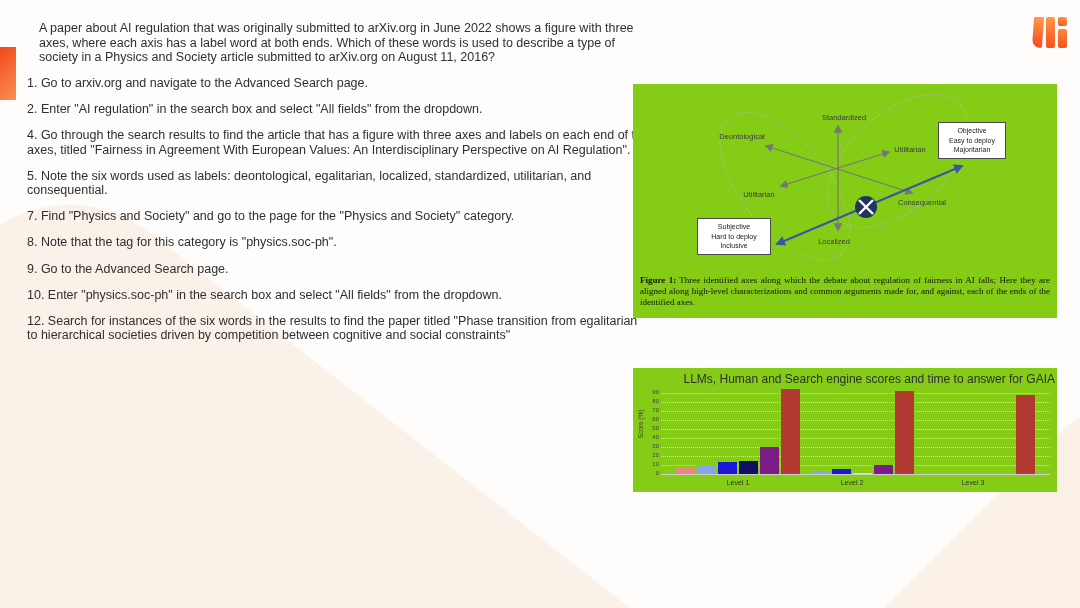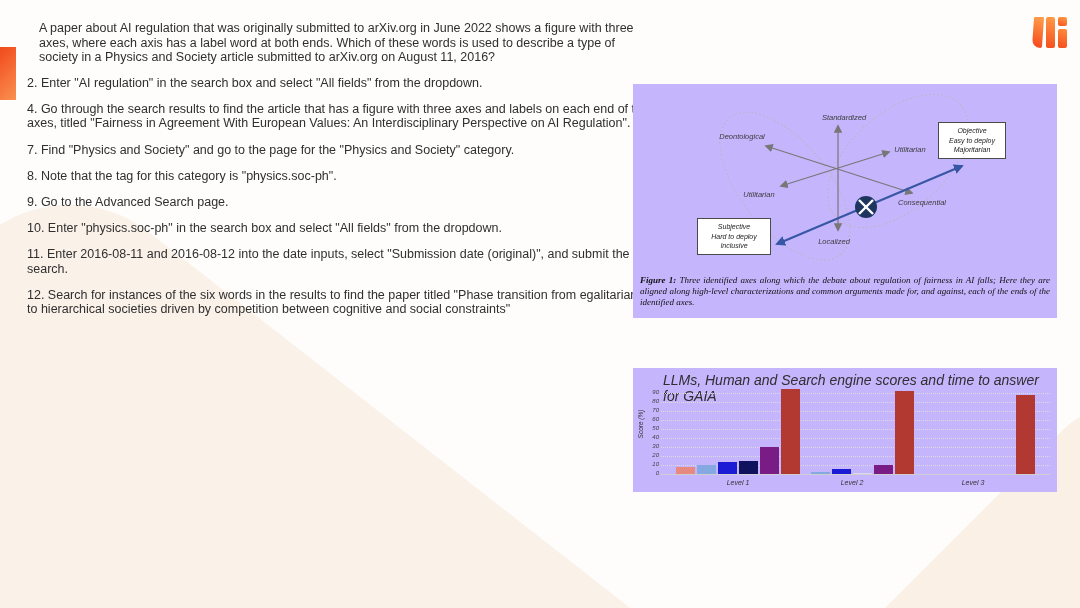--- a/index.html
+++ b/index.html
@@ -22,34 +22,34 @@
   .lg3 .ldot{width:9px;height:9px;background:linear-gradient(200deg,#ff9c48,#f4551e);border-radius:2px;}
   .lg3 .lstem{width:9px;height:19px;background:linear-gradient(200deg,#ff8c3c,#f44d1c);border-radius:2px;}
   
   .text-col{position:absolute;left:27px;top:21px;width:622px;z-index:1;
             font-size:12.5px;line-height:14.6px;color:#2f2f2f;}
   .h{margin:0 0 16px 0;}
   .qbody{margin:0 0 11px 12px;}
   .h2{margin:0 0 12px 0;}
   .step{margin:0 0 11.5px 0;}
   
-  .panel{position:absolute;background:#c4b5fd;z-index:3;font-style:italic;}
+  .panel{position:absolute;background:#84cc16;z-index:3;}
   #fig1{left:633px;top:84px;width:424px;height:234px;}
   #chartp{left:633px;top:368px;width:424px;height:124px;}
   
   .dlabel{position:absolute;transform:translate(-50%,-50%);white-space:nowrap;
           font-size:7.5px;color:#3c3c3c;}
   .dbox{position:absolute;border:1px solid #4a4a4a;background:#fff;text-align:center;
         font-size:7px;line-height:9.5px;padding:3px 2px;color:#222;}
   .caption{position:absolute;left:7px;top:191px;width:410px;text-align:justify;
            font-family:"Liberation Serif","DejaVu Serif",serif;font-size:9px;
            line-height:10.8px;color:#111;}
   
-  .ctitle{position:absolute;left:30px;top:4px;width:392px;text-align:left;
-          font-size:14px;color:#2e2e2e;}
+  .ctitle{position:absolute;left:30px;top:4px;width:392px;text-align:right;
+          font-size:12px;color:#2e2e2e;}
   .ylab{position:absolute;left:-20px;top:50px;width:60px;height:12px;text-align:center;
         font-size:6.5px;color:#333;transform:rotate(-90deg);}
   #chart-plot{position:absolute;left:0;top:0;width:424px;height:124px;}
   .gl{position:absolute;left:28px;width:389px;height:0;border-top:1px dotted #dcdcdc;}
   .yt{position:absolute;left:8px;width:18px;text-align:right;font-size:6px;color:#444;}
   .xt{position:absolute;top:111px;width:70px;text-align:center;font-size:7px;color:#333;}
   .bar{position:absolute;}
 </style>
 </head>
 <body>
@@ -65,27 +65,28 @@
     <div class="lg2"></div>
     <div class="lg3">
       <div class="ldot"></div>
       <div class="lstem"></div>
     </div>
   </div>
 
   <div class="text-col">
     <p class="qbody">A paper about AI regulation that was originally submitted to arXiv.org in June 2022 shows a figure with three axes, where each axis has a label word at both ends. Which of these words is used to describe a type of society in a Physics and Society article submitted to arXiv.org on August 11, 2016?</p>
     <div>
+        <p class="step">1. Go to arxiv.org and navigate to the Advanced Search page.</p>
         <p class="step">2. Enter "AI regulation" in the search box and select "All fields" from the dropdown.</p>
         <p class="step">4. Go through the search results to find the article that has a figure with three axes and labels on each end of the axes, titled "Fairness in Agreement With European Values: An Interdisciplinary Perspective on AI Regulation".</p>
+        <p class="step">5. Note the six words used as labels: deontological, egalitarian, localized, standardized, utilitarian, and consequential.</p>
         <p class="step">7. Find "Physics and Society" and go to the page for the "Physics and Society" category.</p>
         <p class="step">8. Note that the tag for this category is "physics.soc-ph".</p>
         <p class="step">9. Go to the Advanced Search page.</p>
         <p class="step">10. Enter "physics.soc-ph" in the search box and select "All fields" from the dropdown.</p>
-        <p class="step">11. Enter 2016-08-11 and 2016-08-12 into the date inputs, select "Submission date (original)", and submit the search.</p>
         <p class="step">12. Search for instances of the six words in the results to find the paper titled "Phase transition from egalitarian to hierarchical societies driven by competition between cognitive and social constraints"</p>
       </div>
   </div>
 
   <div id="fig1" class="panel">
     <svg width="424" height="190" viewBox="0 0 424 190">
       <defs>
         <marker id="mg" viewBox="0 0 10 10" refX="8" refY="5" markerWidth="7" markerHeight="7" orient="auto-start-reverse">
           <path d="M0,0 L10,5 L0,10 z" fill="#777"></path>
         </marker>

